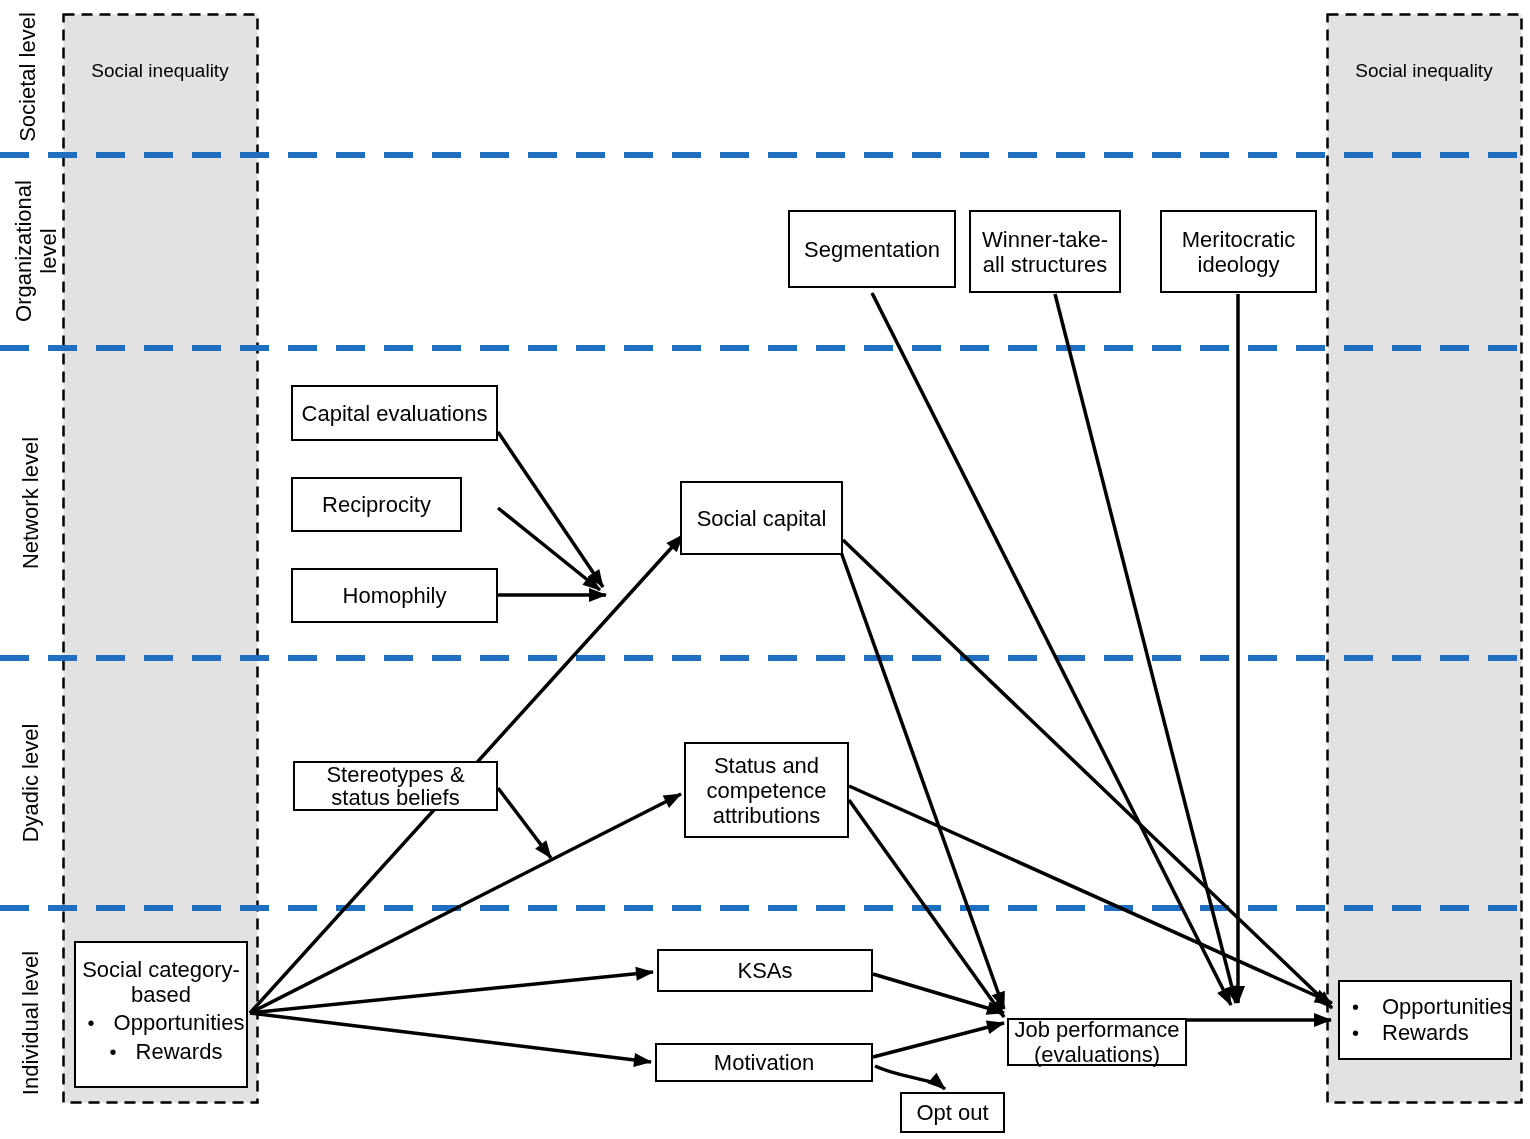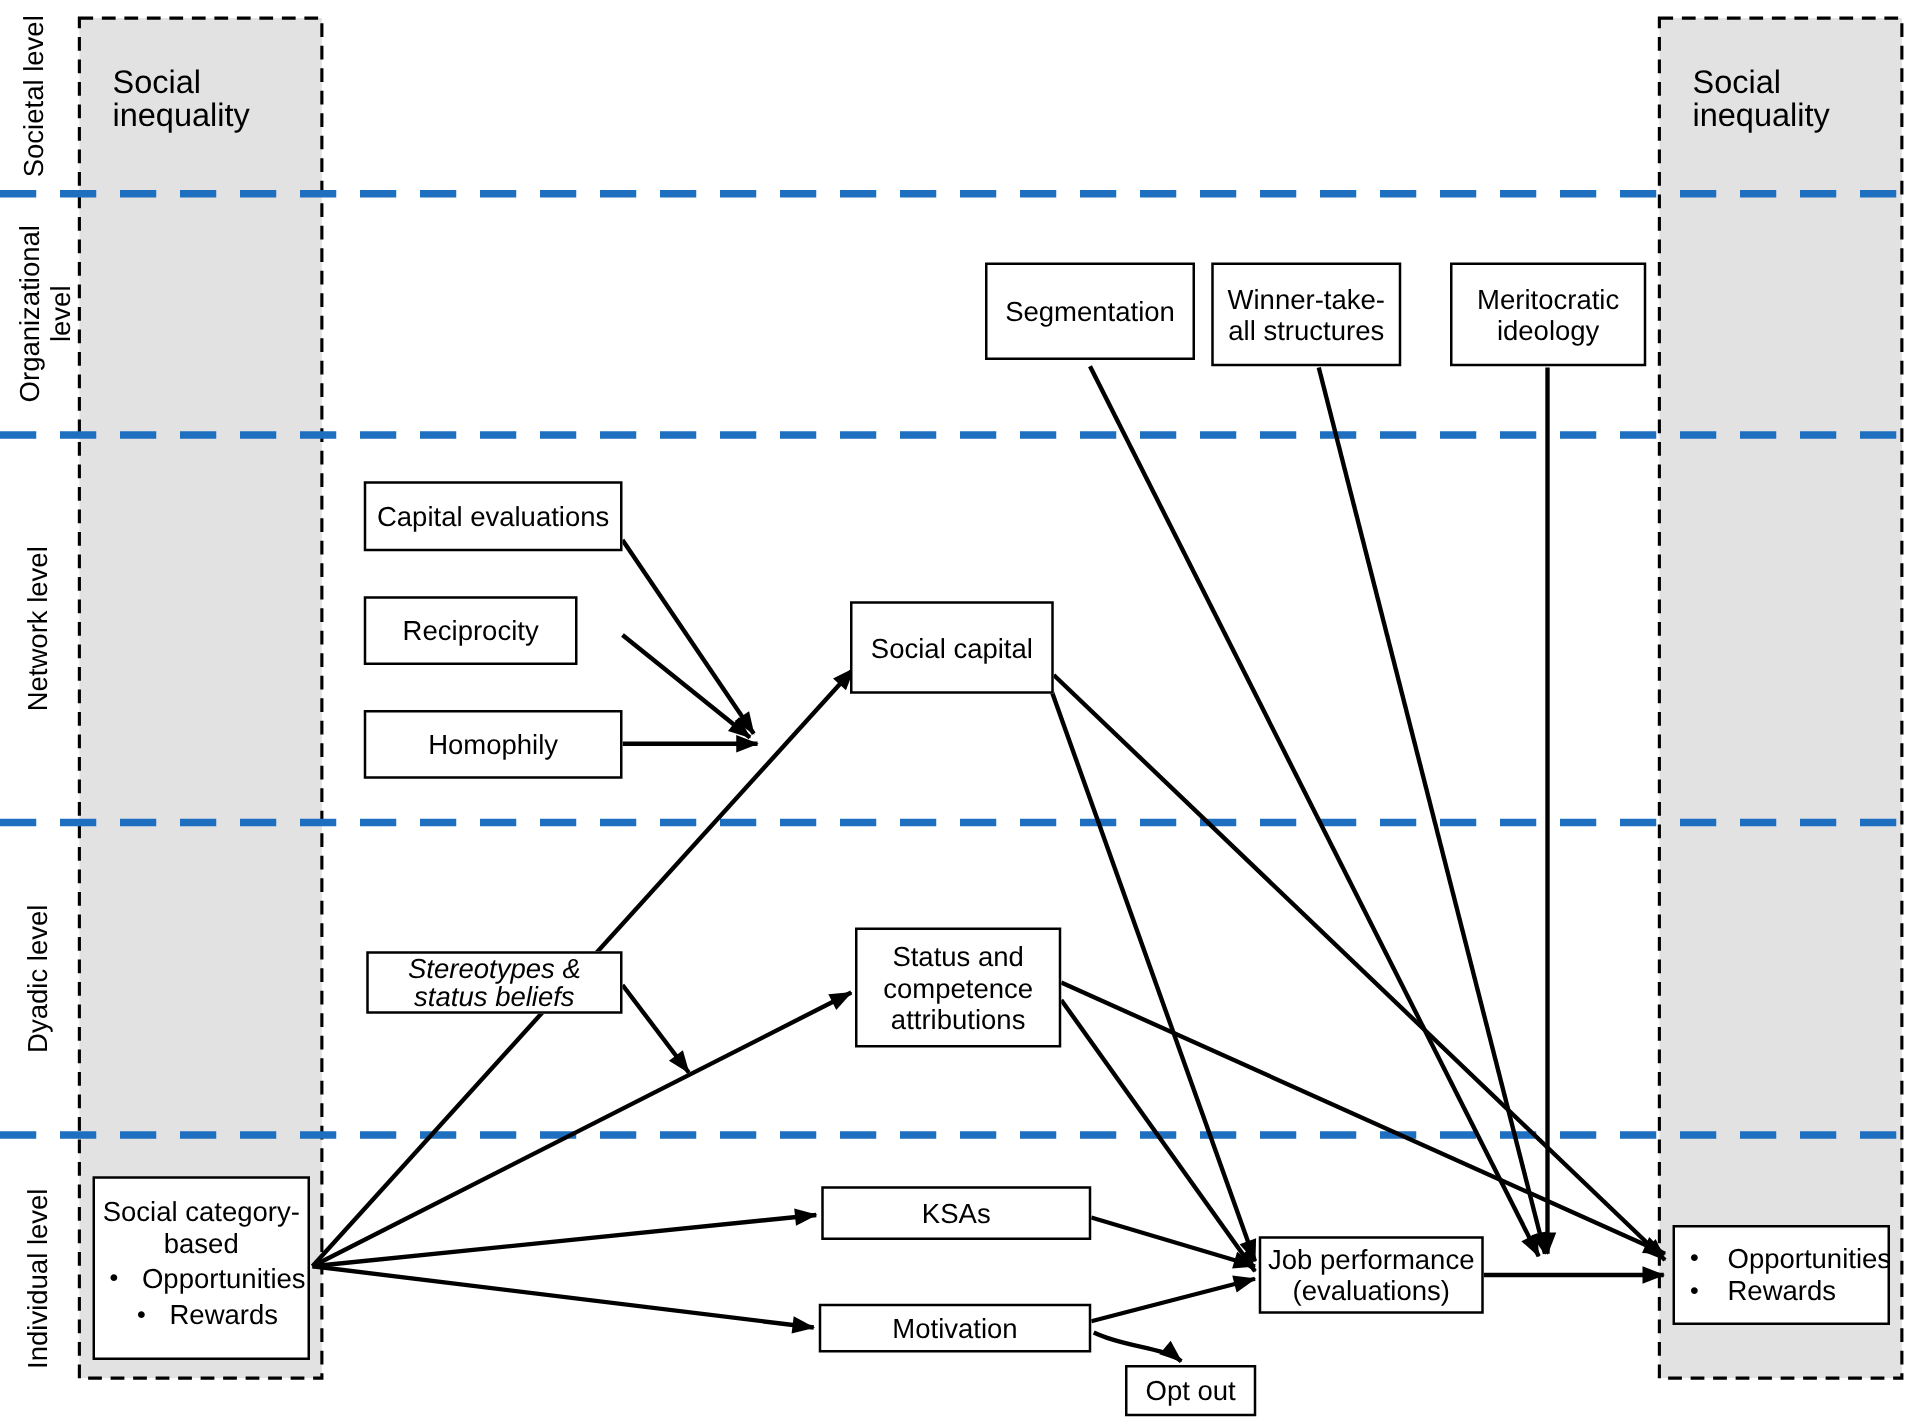--- a/index.html
+++ b/index.html
@@ -18,36 +18,36 @@
     background:#ffffff;
     border:2.5px solid #000;
     display:flex;
     align-items:center;
     justify-content:center;
     text-align:center;
     font-size:22px;
     line-height:25px;
     padding:2px 4px;
   }
-  .box.small{line-height:23px;font-style:italic;}
+  .box.small{line-height:23px;}
   .vlabel{
     position:absolute;
     transform:translate(-50%,-50%) rotate(-90deg);
     font-size:22px;
     line-height:25px;
     white-space:nowrap;
     text-align:center;
   }
   .vlabel.wrap{white-space:normal;width:170px;}
   .coltitle{
     position:absolute;
     width:140px;
-    text-align:left;
-    font-size:26px;
-    line-height:27px;
+    text-align:center;
+    font-size:19px;
+    line-height:38px;
   }
   .bullets{
     display:flex;
     flex-direction:column;
     justify-content:center;
     width:100%;
     height:100%;
   }
   .bullet-row{
     display:flex;
@@ -145,21 +145,21 @@
       <span>Opportunities</span>
     </div>
     <div class="bullet-row">
       <span class="dot">•</span>
       <span>Rewards</span>
     </div>
   </div>
 
   <div class="box" style="left:657px;top:949px;width:216px;height:43px;">KSAs</div>
   <div class="box" style="left:655px;top:1043px;width:218px;height:39px;">Motivation</div>
-  <div class="box" style="left:1007px;top:989px;width:180px;height:62px;">Job performance (evaluations)</div>
+  <div class="box" style="left:1007px;top:1018px;width:180px;height:48px;">Job performance (evaluations)</div>
   <div class="box" style="left:900px;top:1092px;width:105px;height:41px;">Opt out</div>
 
   <div class="box" style="left:1338px;top:980px;width:174px;height:80px;padding:0;">
     <div class="bullets">
       <div class="bullet-row">
         <span class="dot">•</span>
         <span>Opportunities</span>
       </div>
       <div class="bullet-row">
         <span class="dot">•</span>

